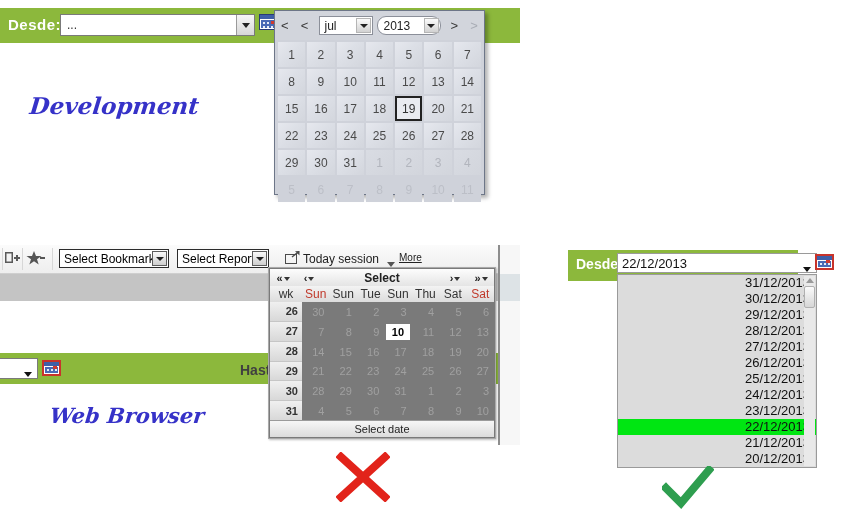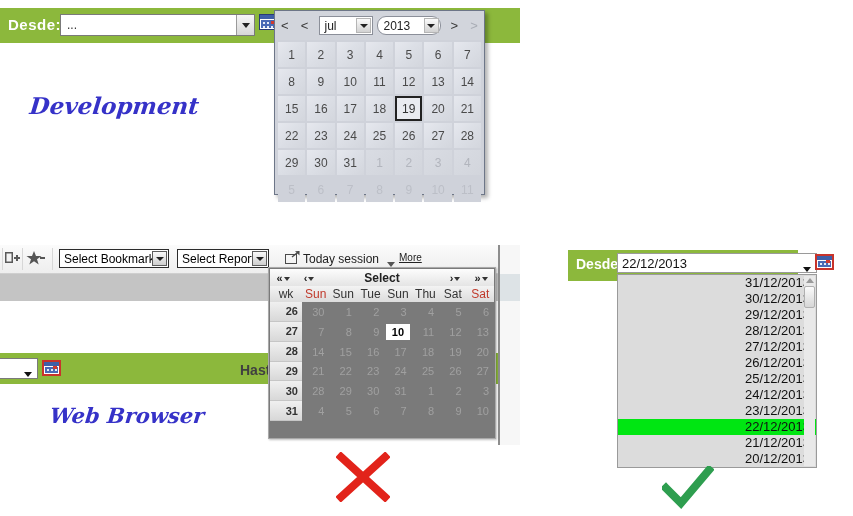--- a/index.html
+++ b/index.html
@@ -460,20 +460,21 @@
       <div class="mcell">3</div>
       <div class="wkn">31</div>
       <div class="mcell">4</div>
       <div class="mcell">5</div>
       <div class="mcell">6</div>
       <div class="mcell">7</div>
       <div class="mcell">8</div>
       <div class="mcell">9</div>
       <div class="mcell">10</div>
     </div>
+  <div id="mid-cal-foot">Select date</div>
 </div>
 
 
 <div class="abs" id="right-green-bar"></div>
 <div class="abs" id="right-label-desde">Desde:</div>
 <div class="abs" id="right-combo">
   <span class="val">22/12/2013</span>
   <span class="ar">
     <span style="display:inline-block;width:0;height:0;border-left:4px solid transparent;border-right:4px solid transparent;border-top:5px solid #111;"></span>
   </span>

